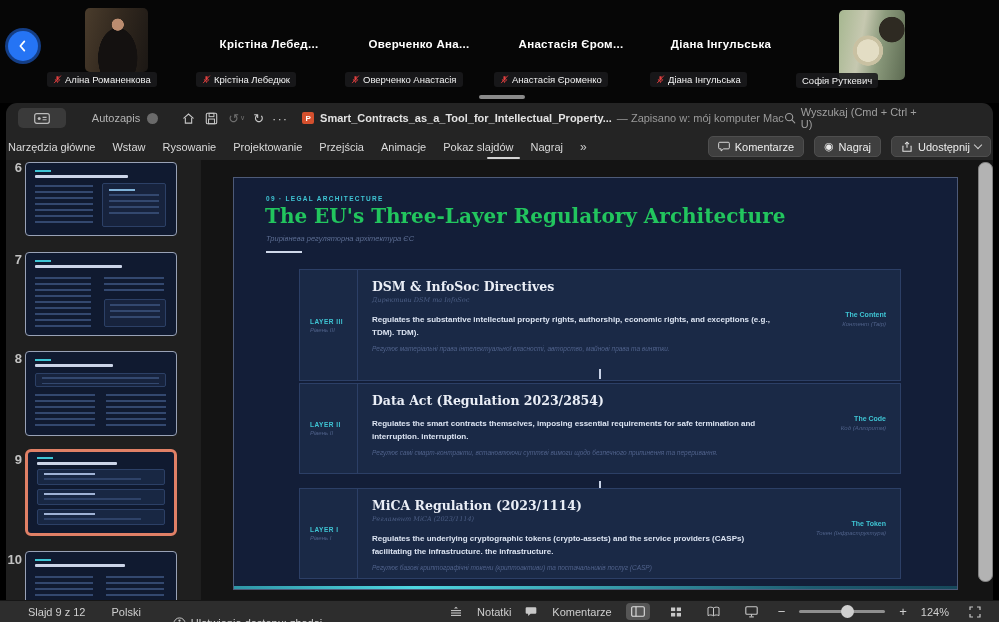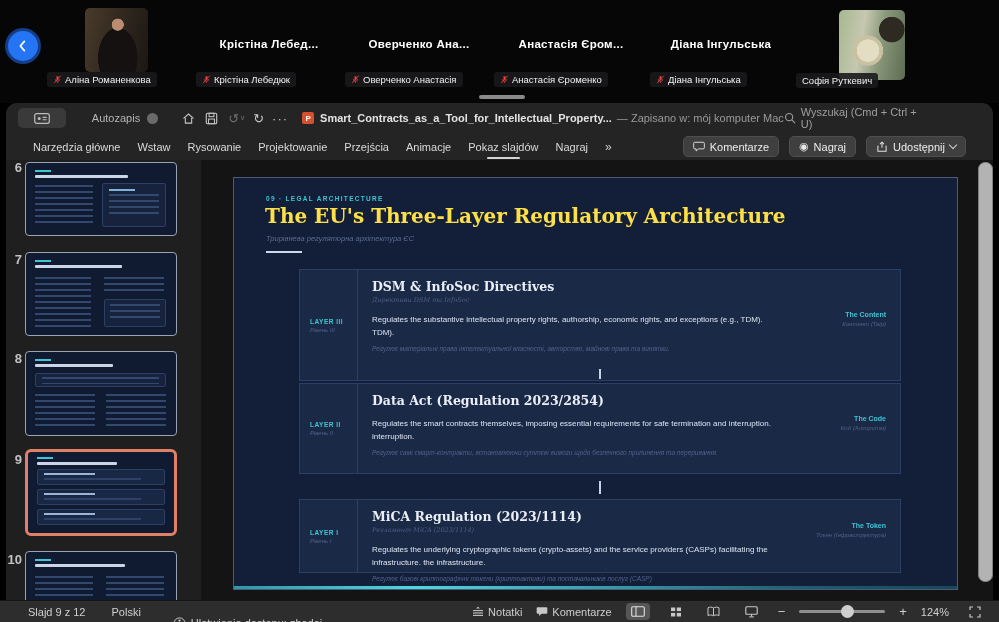--- a/index.html
+++ b/index.html
@@ -40,21 +40,21 @@
   .tb-ic{display:flex;align-items:center;justify-content:center;cursor:pointer;}
   .glyph{font-size:13px;line-height:1;color:#c6c6c6;}
   .glyph.dis{color:#6f6f6f;}
   .chev-s{font-size:7px;color:#6f6f6f;margin-left:1px;}
   .ppt-ic{margin-left:14px;width:12px;height:12px;border-radius:2px;background:#d4502e;
           display:flex;align-items:center;justify-content:center;font-size:8px;font-weight:bold;color:#fff;}
   .docname{margin-left:6px;color:#e3e3e3;font-weight:bold;white-space:nowrap;cursor:pointer;}
   .docstat{margin-left:5px;color:#9a9a9a;white-space:nowrap;}
   .search{margin-left:auto;margin-right:62px;display:flex;align-items:center;gap:5px;color:#9f9f9f;cursor:text;}
 
-  .ribbon{position:relative;height:27px;display:flex;align-items:center;padding:0 27px;gap:17px;
+  .ribbon{position:relative;height:27px;display:flex;align-items:center;padding:0 2px;gap:17px;
           font-size:11px;color:#dadada;}
   .rtab{white-space:nowrap;cursor:pointer;}
   .roflow{color:#c9c9c9;font-size:12px;cursor:pointer;}
   .rbtns{margin-left:auto;display:flex;gap:10px;}
   .rbtn{display:flex;align-items:center;gap:5px;background:#3f3f3f;border:1px solid #4e4e4e;
         border-radius:5px;height:21px;padding:0 9px;font-size:11px;color:#ededed;cursor:pointer;white-space:nowrap;}
   .rec-dot{font-size:11px;color:#e8e8e8;line-height:1;}
   .chev-dn{width:6px;height:6px;border-right:1.4px solid #cfcfcf;border-bottom:1.4px solid #cfcfcf;
            transform:rotate(45deg);margin-top:-3px;}
   .tab-underline{position:absolute;left:481px;bottom:1px;width:33px;height:2px;background:#d4d4d4;border-radius:1px;}
@@ -72,57 +72,57 @@
   .m-box{border:1px solid #2c4066;background:#17233d;border-radius:2px;position:absolute;}
   .m-row{border:1px solid #2c4066;background:#182743;border-radius:2px;margin:4px 9px 0;height:16px;padding:3px 6px;}
   .m-row .r1{height:2px;width:45%;background:#9fb2d4;margin-bottom:3px;}
   .m-row .r2{height:2px;width:85%;background:#2e4268;}
 
   .slide{position:absolute;left:227px;top:17px;width:725px;height:413px;background:#131e38;
          border:1px solid #4d5a78;cursor:default;}
   .eyebrow{position:absolute;left:32px;top:17px;font-size:6.5px;letter-spacing:1.3px;
            color:#3fc5d4;font-weight:bold;}
   .stitle{position:absolute;left:31px;top:26px;font-family:"DejaVu Serif","Liberation Serif",serif;
-          font-weight:bold;font-size:20px;color:#fde047;white-space:nowrap;}
+          font-weight:bold;font-size:20px;color:#22c55e;white-space:nowrap;}
   .ssub{position:absolute;left:32px;top:56px;font-style:italic;font-size:7.5px;color:#5c6d92;}
   .srule{position:absolute;left:32px;top:73px;width:36px;height:2px;background:#cfd8ea;}
   .card{position:absolute;left:65px;width:602px;background:#1a2946;border:1px solid #2c3f66;display:flex;}
   .card.c1{top:91px;height:112px}
   .card.c2{top:205px;height:91px}
-  .card.c3{top:321px;height:74px}
+  .card.c3{top:310px;height:91px}
   .c-left{width:58px;border-right:1px solid #2c3f66;display:flex;flex-direction:column;
           justify-content:center;padding-left:10px;gap:2px;}
   .c-layer{font-size:6.5px;font-weight:bold;color:#3fc5d4;letter-spacing:.5px;}
   .c-layersub{font-size:6px;font-style:italic;color:#4f6189;}
   .c-mid{flex:1;padding:9px 10px 6px 14px;display:flex;flex-direction:column;}
   .c-title{font-family:"DejaVu Serif","Liberation Serif",serif;font-weight:bold;font-size:12.5px;color:#eaeef6;}
   .c-titlesub{font-family:"DejaVu Serif","Liberation Serif",serif;font-size:6.5px;font-style:italic;
               color:#4d5f86;margin-top:2px;}
-  .c-body{font-size:8px;font-weight:normal;color:#dce4f2;margin-top:9px;line-height:1.65;max-width:440px;}
+  .c-body{font-size:8px;font-weight:bold;color:#dce4f2;margin-top:9px;line-height:1.65;max-width:440px;}
   .c-bodysub{font-size:6.5px;font-style:italic;color:#50628b;margin-top:6px;}
   .c-right{width:112px;display:flex;flex-direction:column;align-items:flex-end;justify-content:center;
            gap:3px;padding-right:14px;transform:translateY(-6px);}
   .c-tag{font-size:7px;font-weight:bold;color:#3fc5d4;}
   .c-tagsub{font-size:6px;font-style:italic;color:#4f6189;text-align:right;}
   .conn{position:absolute;left:365px;width:2px;background:#c8d2e6;}
   .conn.k1{top:191px;height:10px}
   .conn.k2{top:303px;height:13px}
   .sline{position:absolute;left:0;bottom:0;width:100%;height:3px;
          background:linear-gradient(90deg,#2f97a8,#4fd6e2 25%,#1d5b70 80%,#16485a);}
   .sbar{position:absolute;left:972px;top:2px;width:15px;height:420px;background:#b3b3b3;
         border:1px solid #7f7f7f;border-radius:7px;cursor:pointer;}
 
   
   .status{position:absolute;left:0;top:600px;width:999px;height:22px;background:#2d2d2d;
           border-top:1px solid #161616;display:flex;align-items:center;font-size:11px;color:#cfcfcf;}
   .s-slide{margin-left:28px;}
   .s-lang{margin-left:26px;cursor:pointer;}
   .s-acc{margin-left:32px;display:flex;align-items:center;gap:5px;cursor:pointer;margin-top:23px;}
   .s-right{margin-left:auto;margin-right:12px;display:flex;align-items:center;gap:14px;}
-  .s-it{display:flex;align-items:center;gap:4px;cursor:pointer;}
+  .s-it{display:flex;align-items:center;gap:15px;cursor:pointer;}
   .vbtn{width:24px;height:17px;display:flex;align-items:center;justify-content:center;border-radius:4px;cursor:pointer;}
   .vbtn.sel{background:#565656;}
   .sl-track{width:86px;height:3px;background:#8f8f8f;border-radius:2px;position:relative;cursor:pointer;}
   .sl-handle{position:absolute;left:42px;top:-5px;width:13px;height:13px;background:#cfcfcf;border-radius:50%;}
   .zbtn{font-size:13px;color:#cfcfcf;cursor:pointer;}
   svg{display:block}
 </style>
 </head>
 <body>
 

